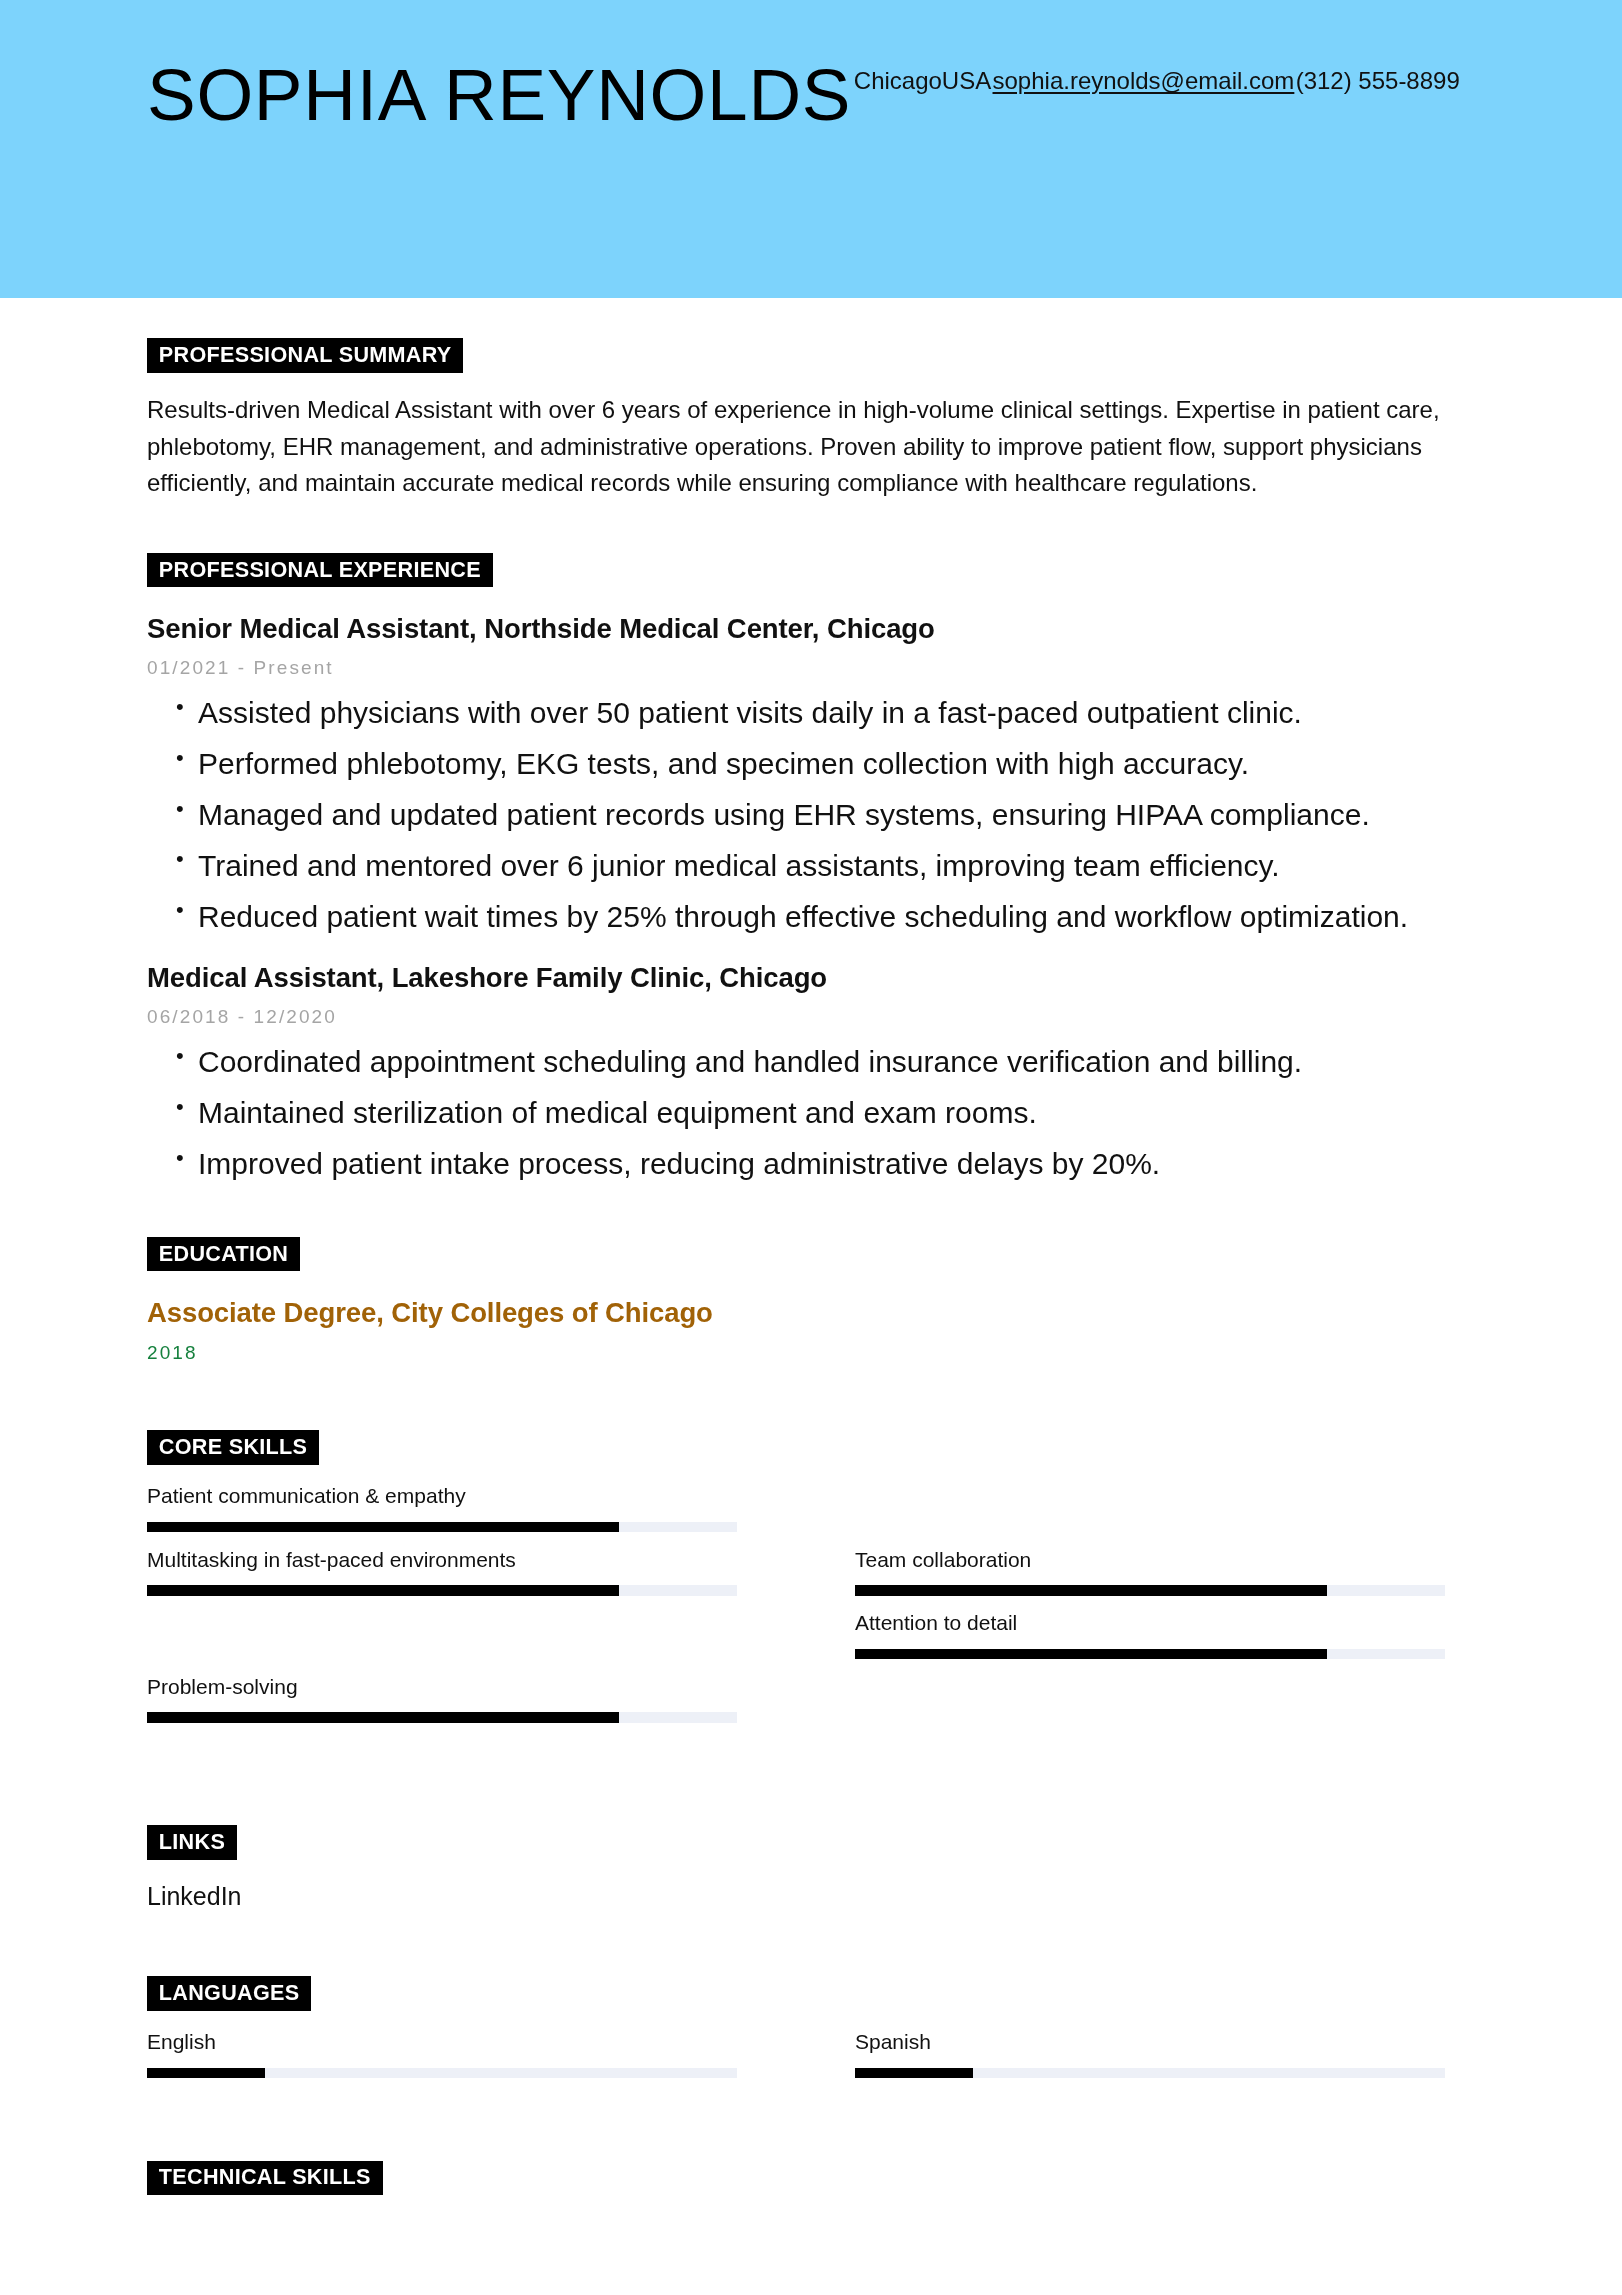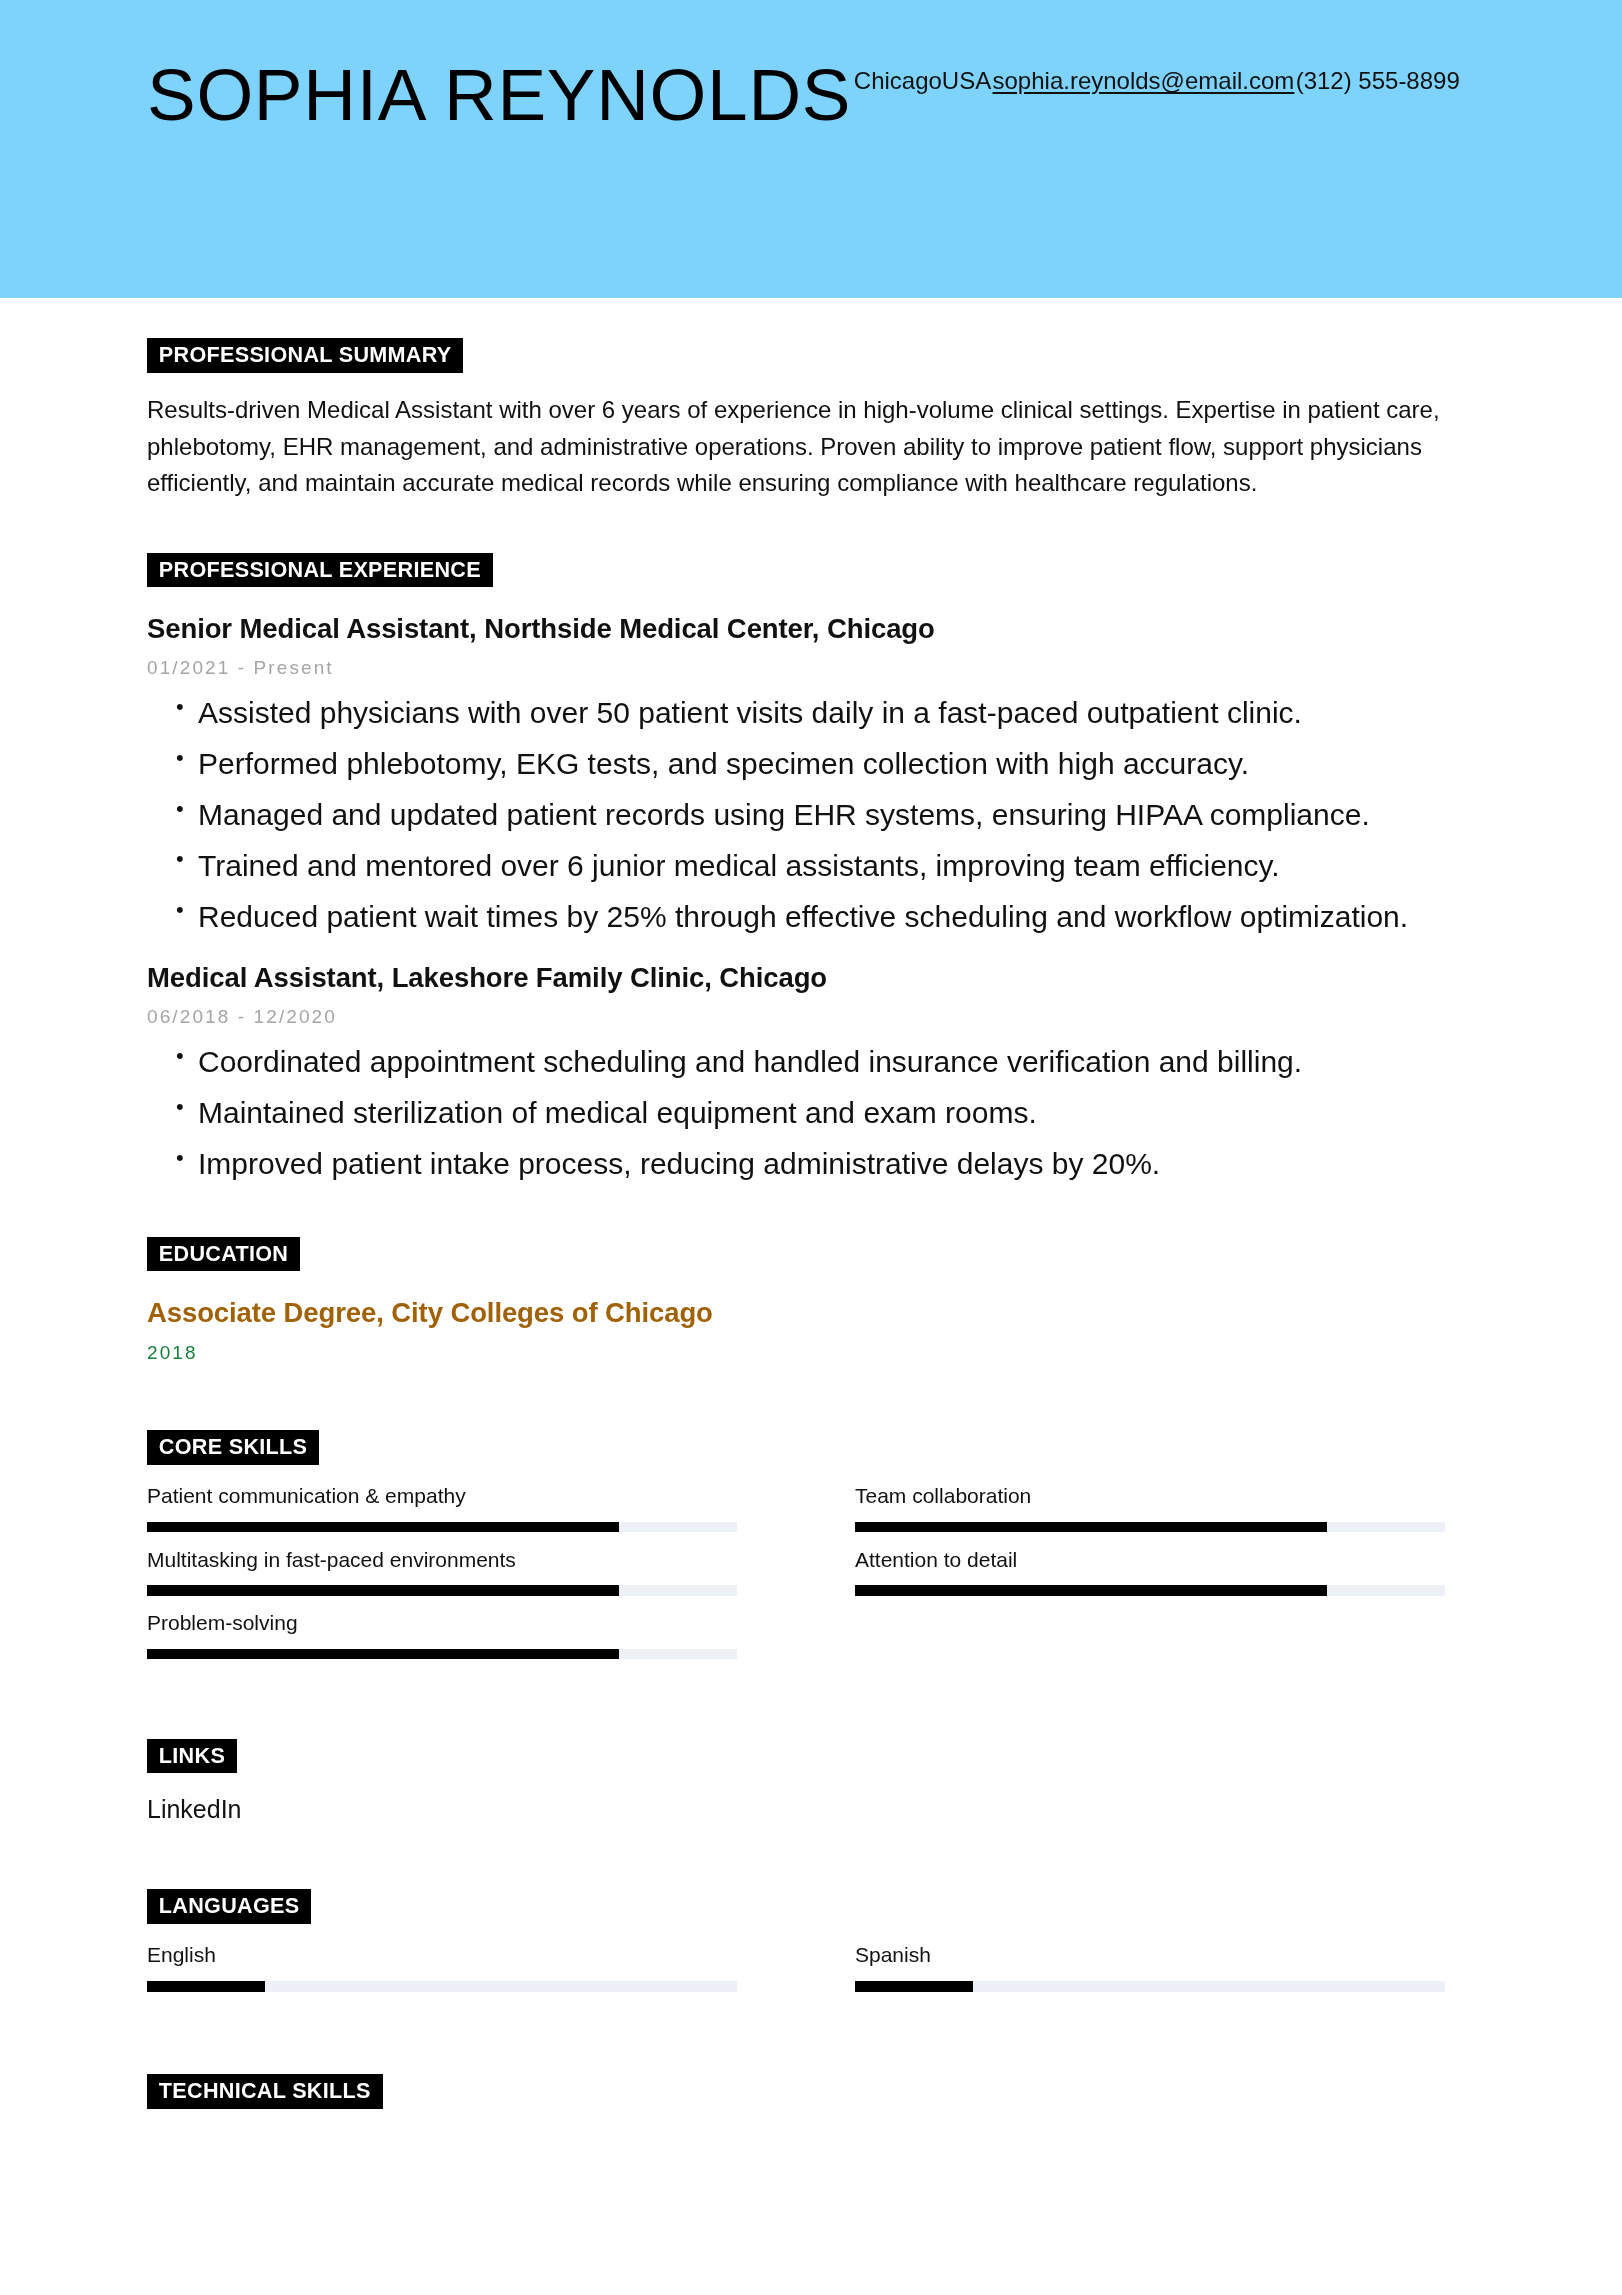--- a/index.html
+++ b/index.html
@@ -166,21 +166,21 @@
   .edu-date {
     margin-top: 13px;
     font-size: 19px;
     color: #15803d;
     letter-spacing: 2.1px;
     line-height: 1.2;
   }
 
   
   .skills-wrap { margin-top: 65px; }
-  .links-wrap { margin-top: 65px; }
+  .links-wrap { margin-top: 88px; }
   .languages-wrap { margin-top: 64px; }
   .techskills-wrap { margin-top: 68px; }
 
   .bar-grid {
     margin-top: 18.3px;
     display: grid;
     grid-template-columns: 590px 118px 590px;
     column-gap: 0;
     row-gap: 0;
   }
@@ -286,28 +286,28 @@
 
   <div class="section skills-wrap">
     <span class="section-chip">CORE SKILLS</span>
     <div class="bar-grid" id="core-skills-grid">
         <div class="bar-item">
           <div class="bar-label">Patient communication &amp; empathy</div>
           <div class="bar-track">
             <div class="bar-fill" style="width: 80%;"></div>
           </div>
         </div>
+        <div class="bar-item">
+          <div class="bar-label">Multitasking in fast-paced environments</div>
+          <div class="bar-track">
+            <div class="bar-fill" style="width: 80%;"></div>
+          </div>
+        </div>
         <div class="bar-item col2">
           <div class="bar-label">Team collaboration</div>
-          <div class="bar-track">
-            <div class="bar-fill" style="width: 80%;"></div>
-          </div>
-        </div>
-        <div class="bar-item">
-          <div class="bar-label">Multitasking in fast-paced environments</div>
           <div class="bar-track">
             <div class="bar-fill" style="width: 80%;"></div>
           </div>
         </div>
         <div class="bar-item col2">
           <div class="bar-label">Attention to detail</div>
           <div class="bar-track">
             <div class="bar-fill" style="width: 80%;"></div>
           </div>
         </div>

